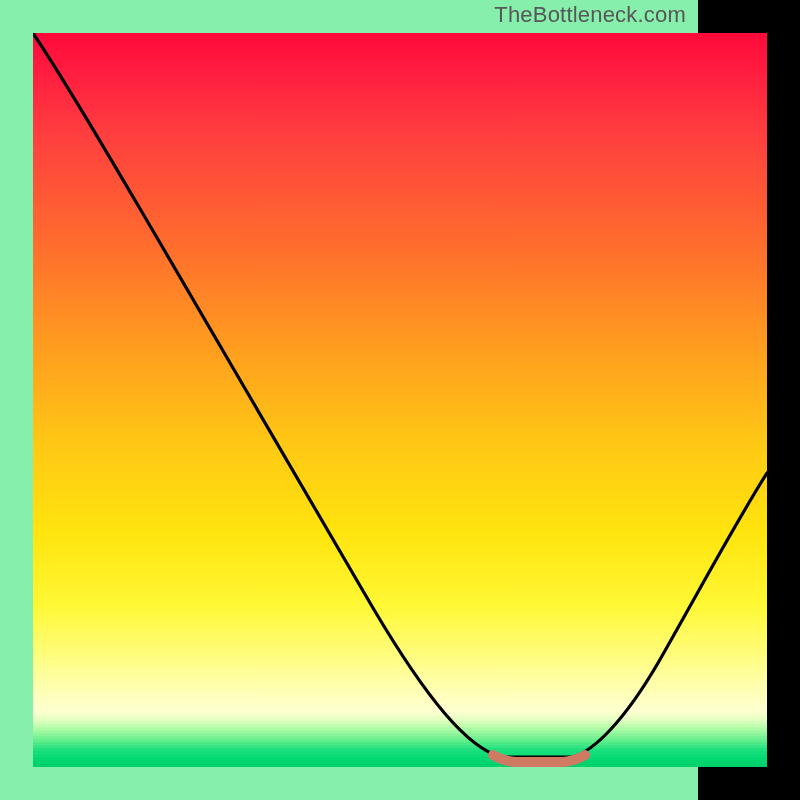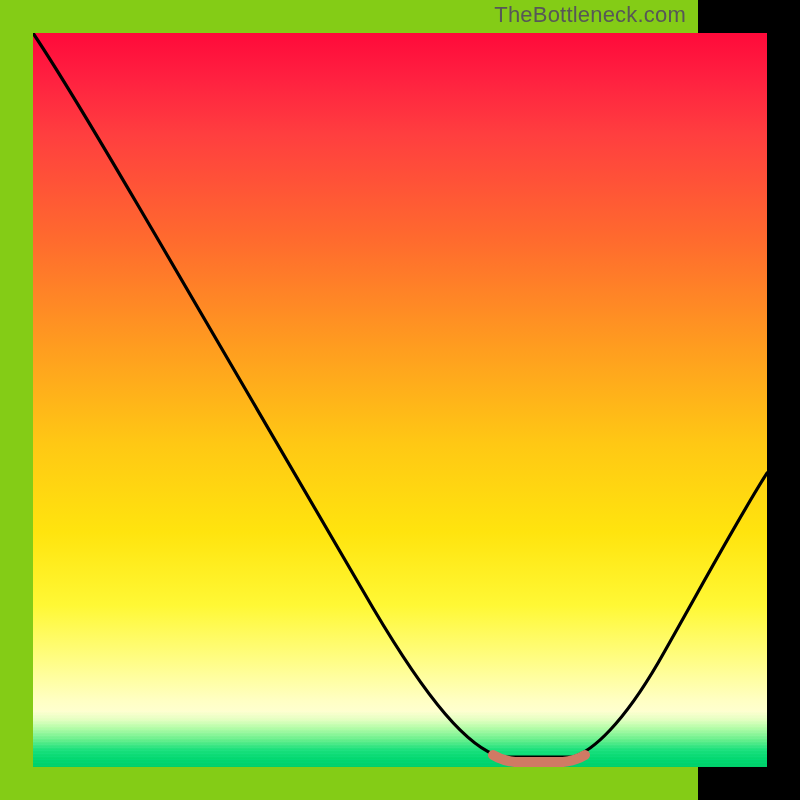--- a/index.html
+++ b/index.html
@@ -8,21 +8,21 @@
     width: 800px;
     height: 800px;
     background: #000;
     overflow: hidden;
     font-family: Arial, Helvetica, sans-serif;
   }
   .frame {
     position: relative;
     width: 698px;
     height: 800px;
-    background: #84cc16;
+    background: #86efac;
   }
   .watermark {
     position: absolute;
     top: 2px;
     right: 12px;
     color: #575757;
     font-size: 22px;
     font-weight: 400;
     letter-spacing: 0.2px;
     z-index: 50;

